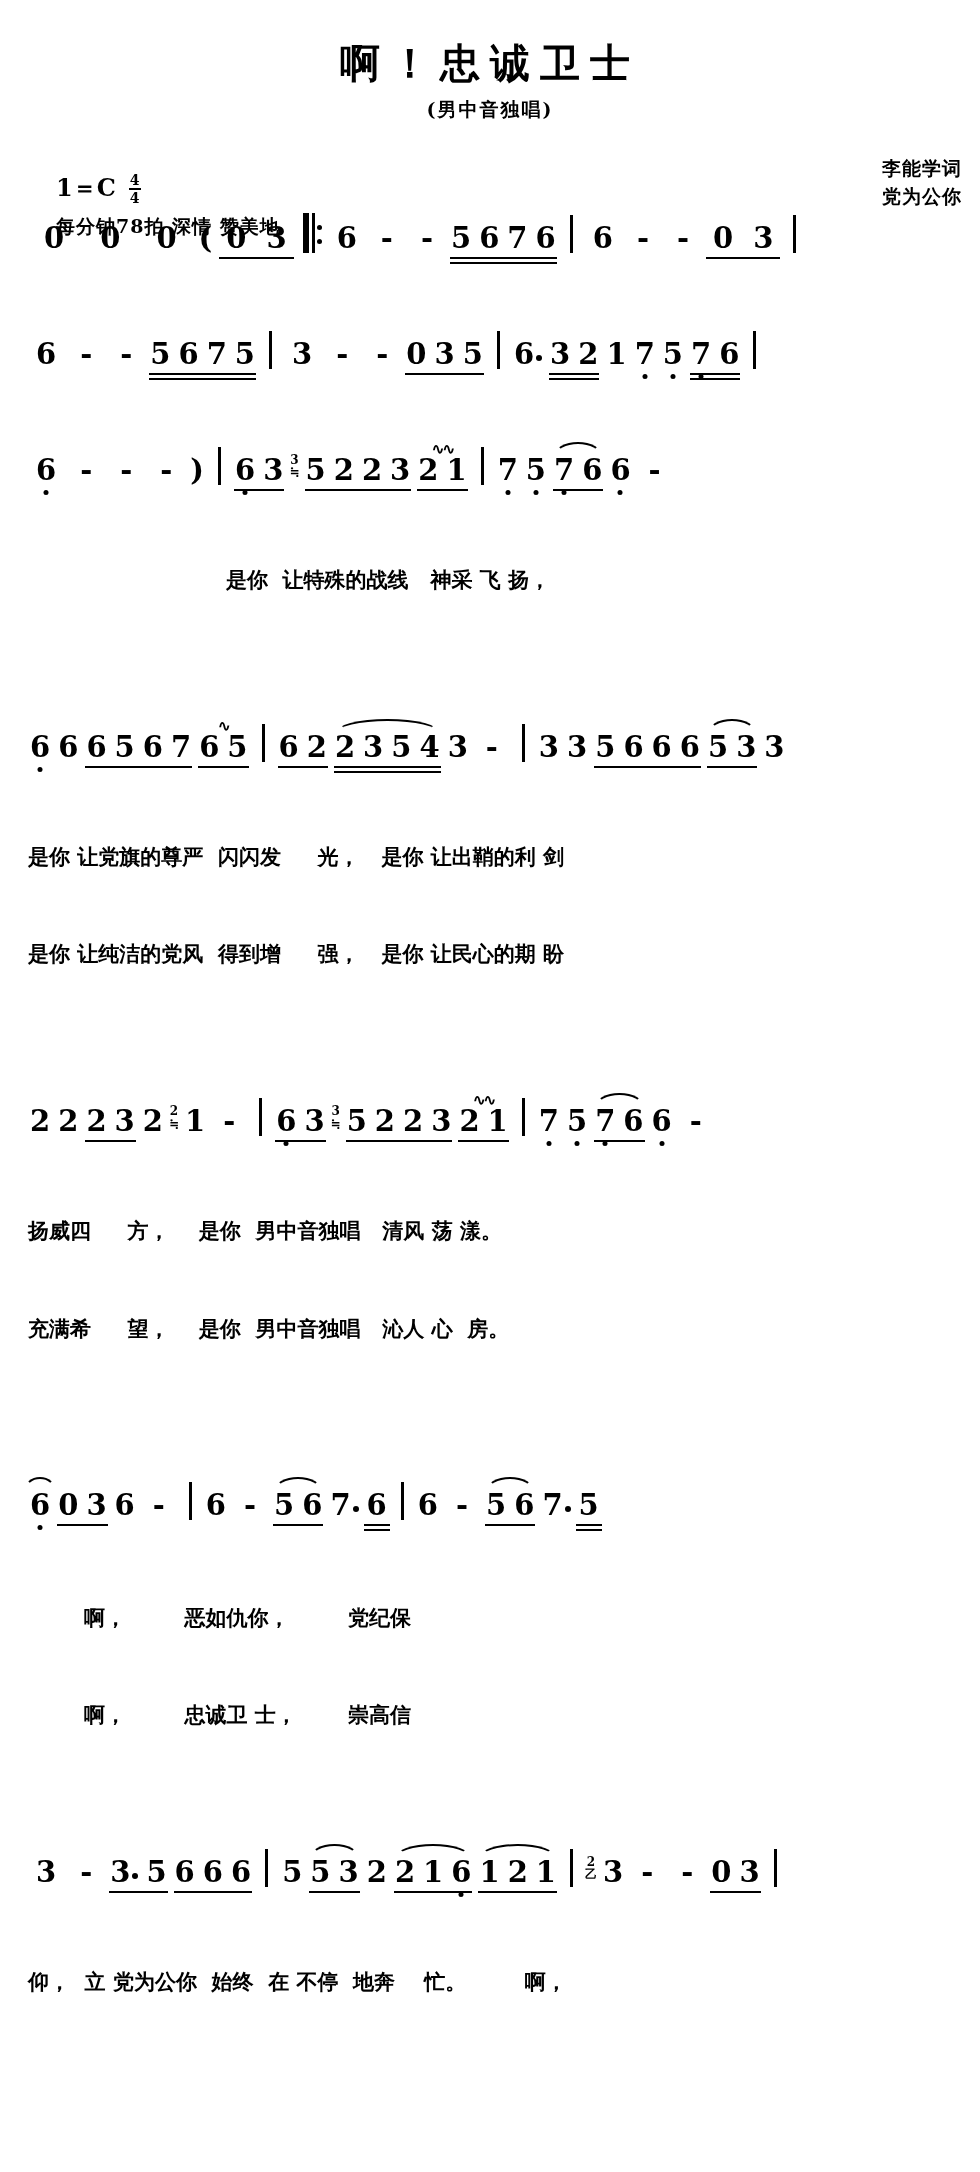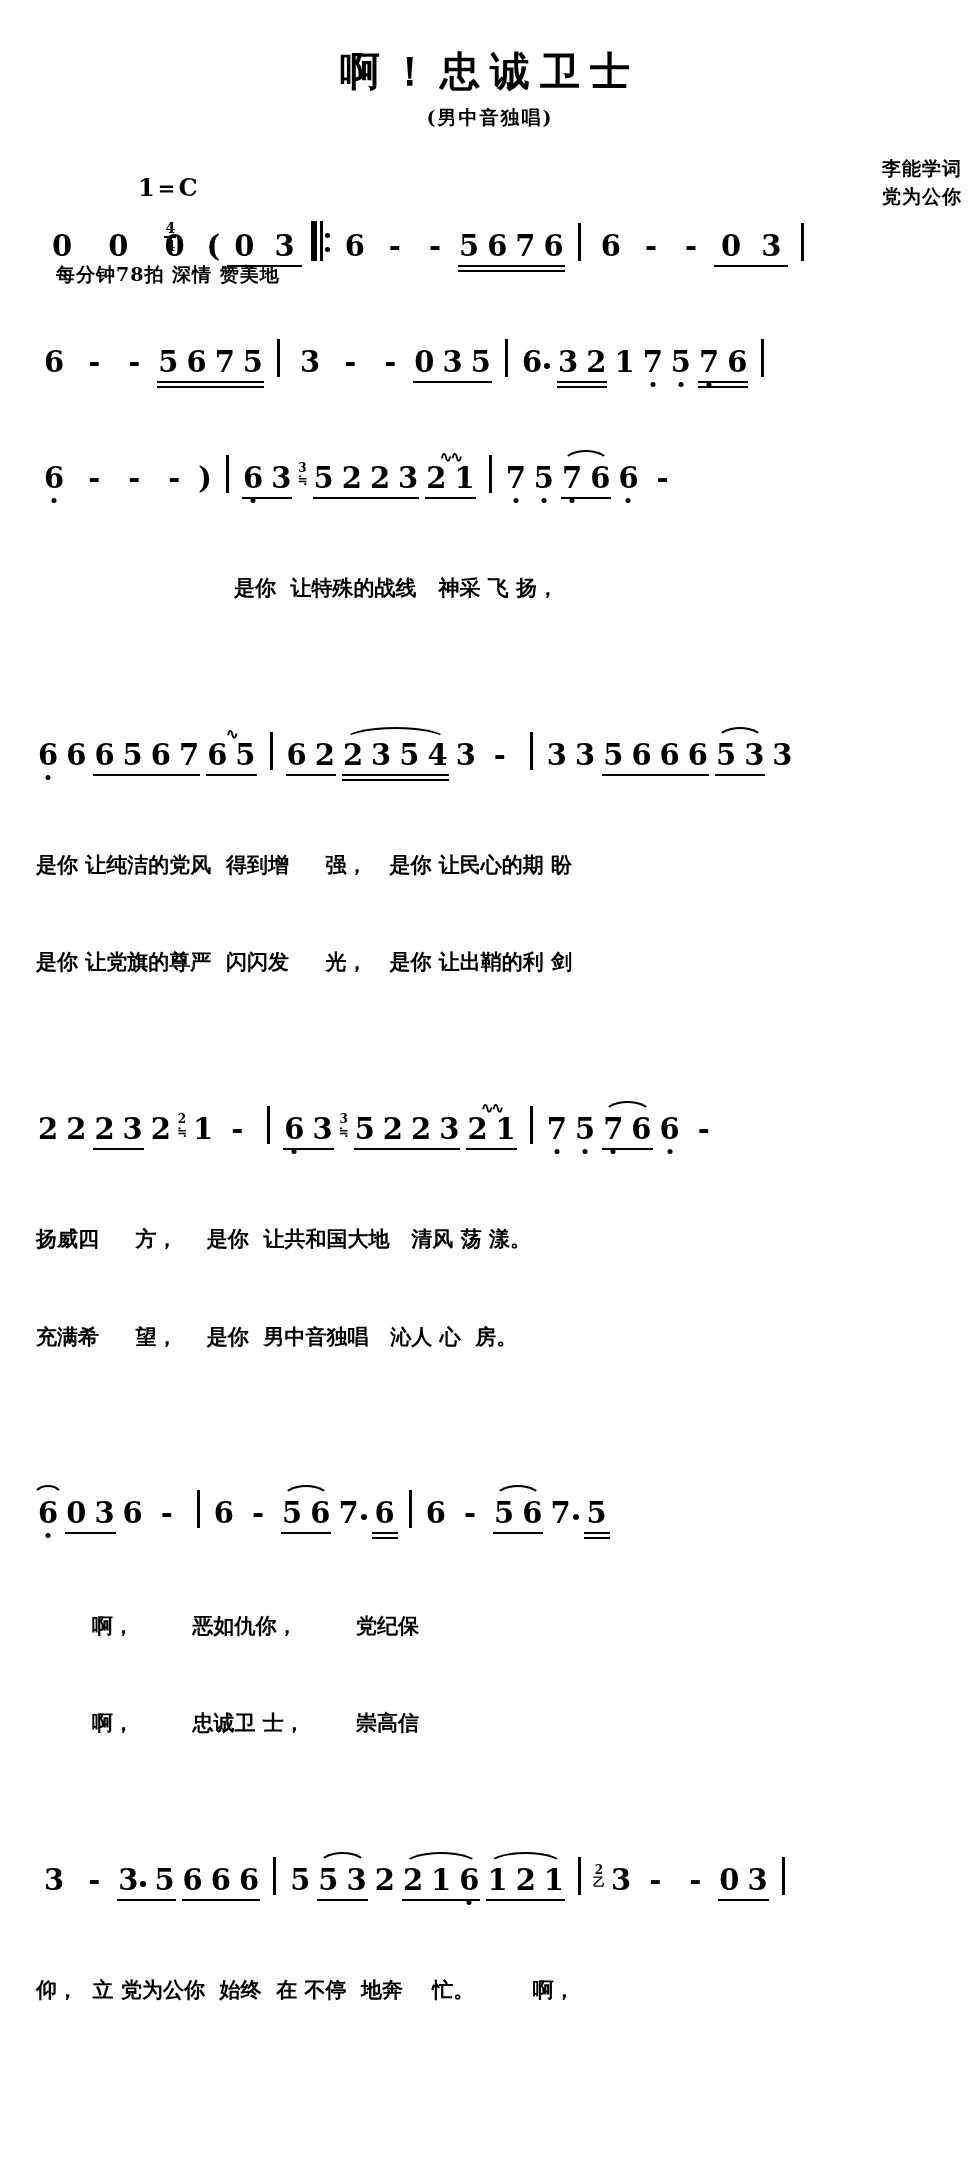--- a/index.html
+++ b/index.html
@@ -14,21 +14,21 @@
     font-family: "DejaVu Sans", "Liberation Sans", sans-serif;
     color: #000000;
     position: relative;
     overflow: hidden;
   }
 
   .sheet {
     position: relative;
     width: 980px;
     height: 2172px;
-    padding: 16px;
+    padding: 8px;
     box-sizing: border-box;
   }
 
   
   .header { width: 100%; }
 
   .title {
     text-align: center;
     font-family: "DejaVu Serif", "Liberation Serif", serif;
     font-weight: bold;
@@ -61,23 +61,22 @@
   .keyblock {
     position: absolute;
     left: 56px;
     top: 172px;
     font-family: "DejaVu Serif", "Liberation Serif", serif;
     font-weight: bold;
   }
   .keyline {
     font-size: 24px;
     display: flex;
-    align-items: center;
-    gap: 16px;
-    flex-direction: column;
+    align-items: flex-end;
+    gap: 8px;
   }
   .frac {
     display: inline-flex;
     flex-direction: column;
     align-items: center;
     font-size: 14px;
     line-height: 1;
     margin-left: 5px;
     position: relative;
     top: 1px;
@@ -430,22 +429,22 @@
         <span class="n">6</span>
       </span>
       <span class="grp u1">
         <span class="slur"></span>
         <span class="n">5</span>
         <span class="n">3</span>
       </span>
       <span class="n">3</span>
     </div>
     <div class="lyrics" style="margin-top:14px;">
+      <span class="lrow">是你 让党旗的尊严  闪闪发     光，   是你 让出鞘的利 剑</span>
       <span class="lrow">是你 让纯洁的党风  得到增     强，   是你 让民心的期 盼</span>
-      <span class="lrow">是你 让党旗的尊严  闪闪发     光，   是你 让出鞘的利 剑</span>
     </div>
   </div>
 
   <div class="system" style="margin-top:46px;">
     <div class="notes-row">
       <span class="n">2</span>
       <span class="n">2</span>
       <span class="grp u1">
         <span class="n">2</span>
         <span class="n">3</span>
@@ -482,21 +481,21 @@
       <span class="n">5<span class="dot-dn"></span></span>
       <span class="grp u1">
         <span class="slur"></span>
         <span class="n">7<span class="dot-dn"></span></span>
         <span class="n">6</span>
       </span>
       <span class="n">6<span class="dot-dn"></span></span>
       <span class="n dash">-</span>
     </div>
     <div class="lyrics" style="margin-top:14px;">
-      <span class="lrow">扬威四     方，    是你  让共和国大地   清风 荡 漾。</span>
+      <span class="lrow">扬威四     方，    是你  男中音独唱   清风 荡 漾。</span>
       <span class="lrow">充满希     望，    是你  男中音独唱   沁人 心  房。</span>
     </div>
   </div>
 
   <div class="system" style="margin-top:56px;">
     <div class="notes-row">
       <span class="n">
         <span class="slur" style="left:-2px;right:-2px;"></span>6<span class="dot-dn"></span>
       </span>
       <span class="grp u1">

